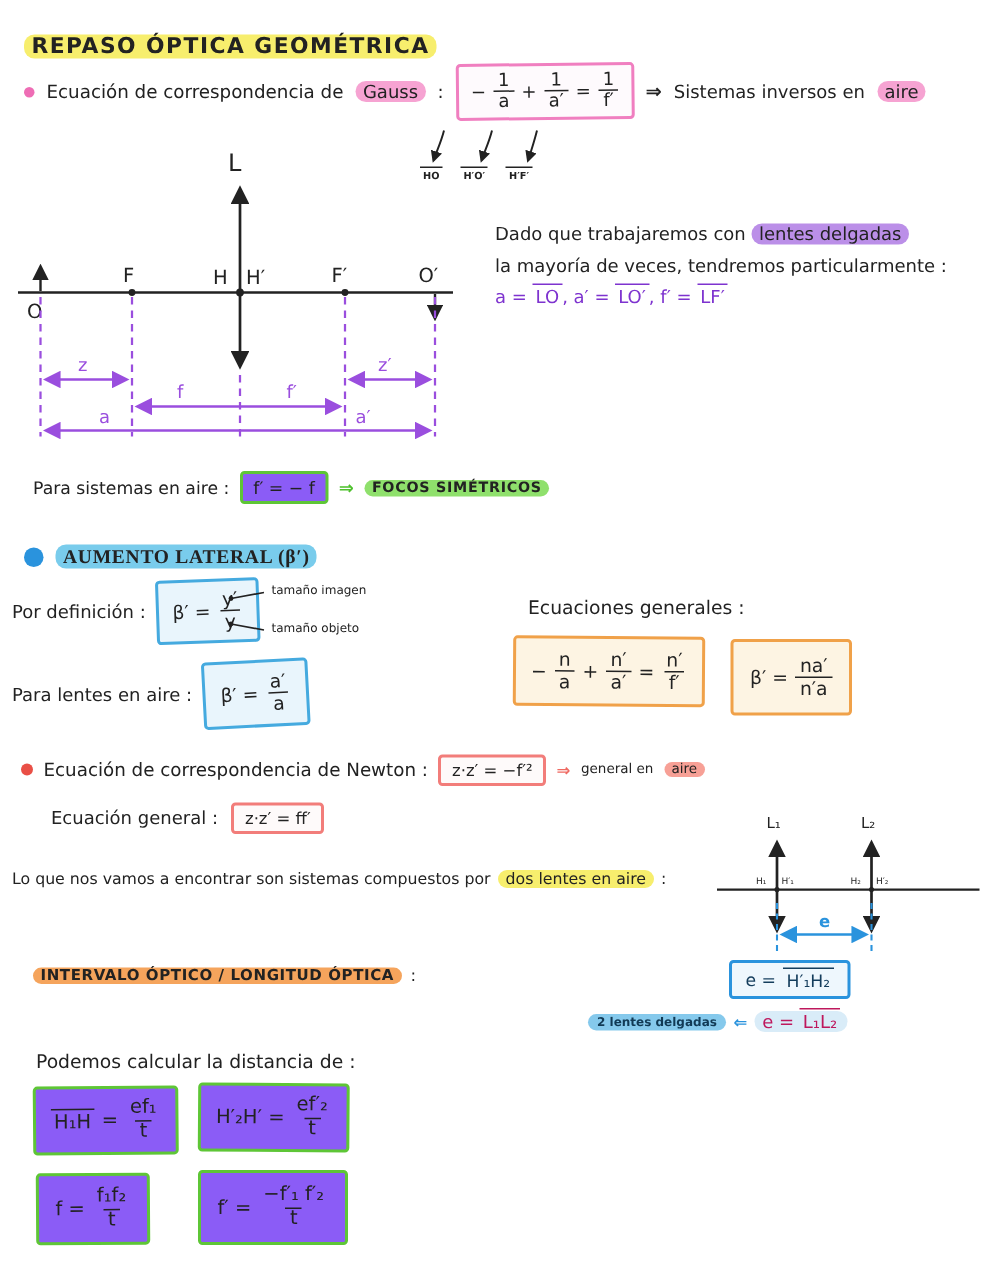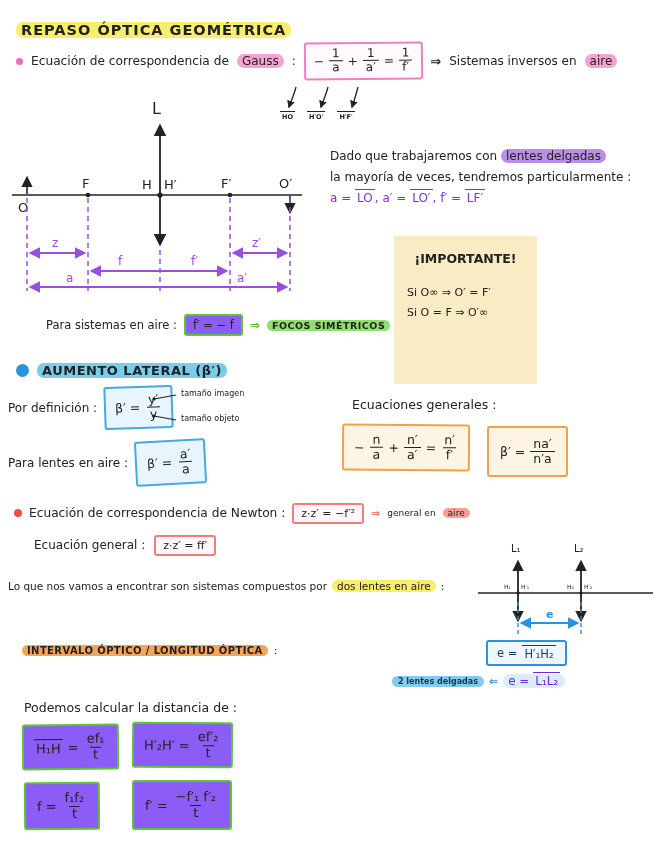--- a/index.html
+++ b/index.html
@@ -6,21 +6,21 @@
   html,body { background:#ffffff; }
   body { font-family:"DejaVu Sans", sans-serif; color:#222; }
   .canvas { position:relative; width:653px; height:848px; background:#fff; overflow:hidden; }
   .abs { position:absolute; }
   .row { display:flex; align-items:center; }
   .hl { padding:0 5px; border-radius:7px; white-space:nowrap; }
   .hl-yellow { background:#f7ee6d; }
   .hl-pink   { background:#f6a3d2; }
   .hl-purple { background:#bb8fe8; }
   .hl-green  { background:#8fe06c; }
-  .hl-cyan   { background:#79ccec; }
+  .hl-cyan   { background:#79ccec;font-family:Liberation Serif, serif; }
   .hl-orange { background:#f5a45c; }
   .hl-red    { background:#f7a096; }
   .hl-blue-light { background:#d9ecf8; }
   .pill-blue { background:#85c9ec; border-radius:8px; padding:1px 6px; }
   .box { border:2px solid; border-radius:3px; background:#fff; display:inline-flex; align-items:center; gap:5px; padding:3px 8px; white-space:nowrap; }
   .box-pink   { border-color:#f07fc0; background:#fefafd; }
   .box-green  { border-color:#5ec636; background:#8b5cf6; }
   .box-cyan   { border-color:#45aadf; background:#e9f5fc; }
   .box-orange { border-color:#f0a149; background:#fdf4e3; }
   .box-red    { border-color:#f27d7a; background:#fefafa; }
@@ -144,28 +144,23 @@
     <div>
       <span>Dado  que  trabajaremos  con</span>
       <span class="hl hl-purple">lentes delgadas</span>
     </div>
     <div>la  mayoría  de  veces, tendremos  particularmente :</div>
     <div class="purple-ink" style="font-size:12px;">
       <span>a = </span><span class="ov">LO</span><span>,  a′ = </span><span class="ov">LO′</span><span>,  f′ = </span><span class="ov">LF′</span>
     </div>
   </div>
 
-  <div class="abs note" style="left:394px; top:236px; width:143px; height:148px; padding-top:15px;">
-    <div class="b" style="text-align:center; font-size:12.5px;">¡IMPORTANTE!</div>
-    <div style="margin:20px 0 0 13px; font-size:11px;">Si  O∞  ⇒ O′ = F′</div>
-    <div style="margin:7px 0 0 13px; font-size:11px;">Si  O = F  ⇒  O′∞</div>
-  </div>
 
   <div class="abs row" style="left:22px; top:308px; height:34px; gap:7px;">
-    <span style="font-size:11.5px;margin-left:24px;">Para  sistemas  en  aire :</span>
+    <span style="font-size:11.5px;">Para  sistemas  en  aire :</span>
     <span class="box box-green" style="font-size:11.5px; padding:2px 7px;">f′ = − f</span>
     <span class="b" style="font-size:12px; color:#4fc12e;">⇒</span>
     <span class="hl hl-green b" style="font-size:9.5px; letter-spacing:.5px;">FOCOS  SIMÉTRICOS</span>
   </div>
 
   <div class="abs row" style="left:16px; top:363px; gap:8px;">
     <span class="dot" style="width:13px;height:13px;background:#2a93dd;"></span>
     <span class="hl hl-cyan b" style="font-size:13px; letter-spacing:.5px;">AUMENTO  LATERAL  (β′)</span>
   </div>
 
@@ -277,21 +272,21 @@
     <span style="font-size:11px;">:</span>
   </div>
 
   <span class="abs box box-blue" style="left:486px; top:640px; font-size:11.5px; padding:3px 9px; color:#143d5c;">
     <span>e = </span>
       <span class="ov">H′₁H₂</span>
   </span>
   <div class="abs row" style="left:392px; top:674px; gap:5px;">
     <span class="pill-blue b" style="font-size:8px; color:#113a55;">2 lentes delgadas</span>
     <span class="b blue-ink" style="font-size:11px;">⇐</span>
-    <span class="hl hl-blue-light" style="font-size:12px; color:#6d28d9;">
+    <span class="hl hl-blue-light" style="font-size:12px; color:#be185d;">
       <span>e = </span><span class="ov">L₁L₂</span>
     </span>
   </div>
 
   <div class="abs" style="left:24px; top:700px; font-size:12.5px;">Podemos  calcular  la  distancia  de :</div>
 
   <span class="abs box box-green" style="left:22px; top:724px; font-size:13px; padding:6px 10px; transform:rotate(-.5deg);">
     <span class="ov">H₁H</span>
     <span>=</span>
     <span class="frac">

